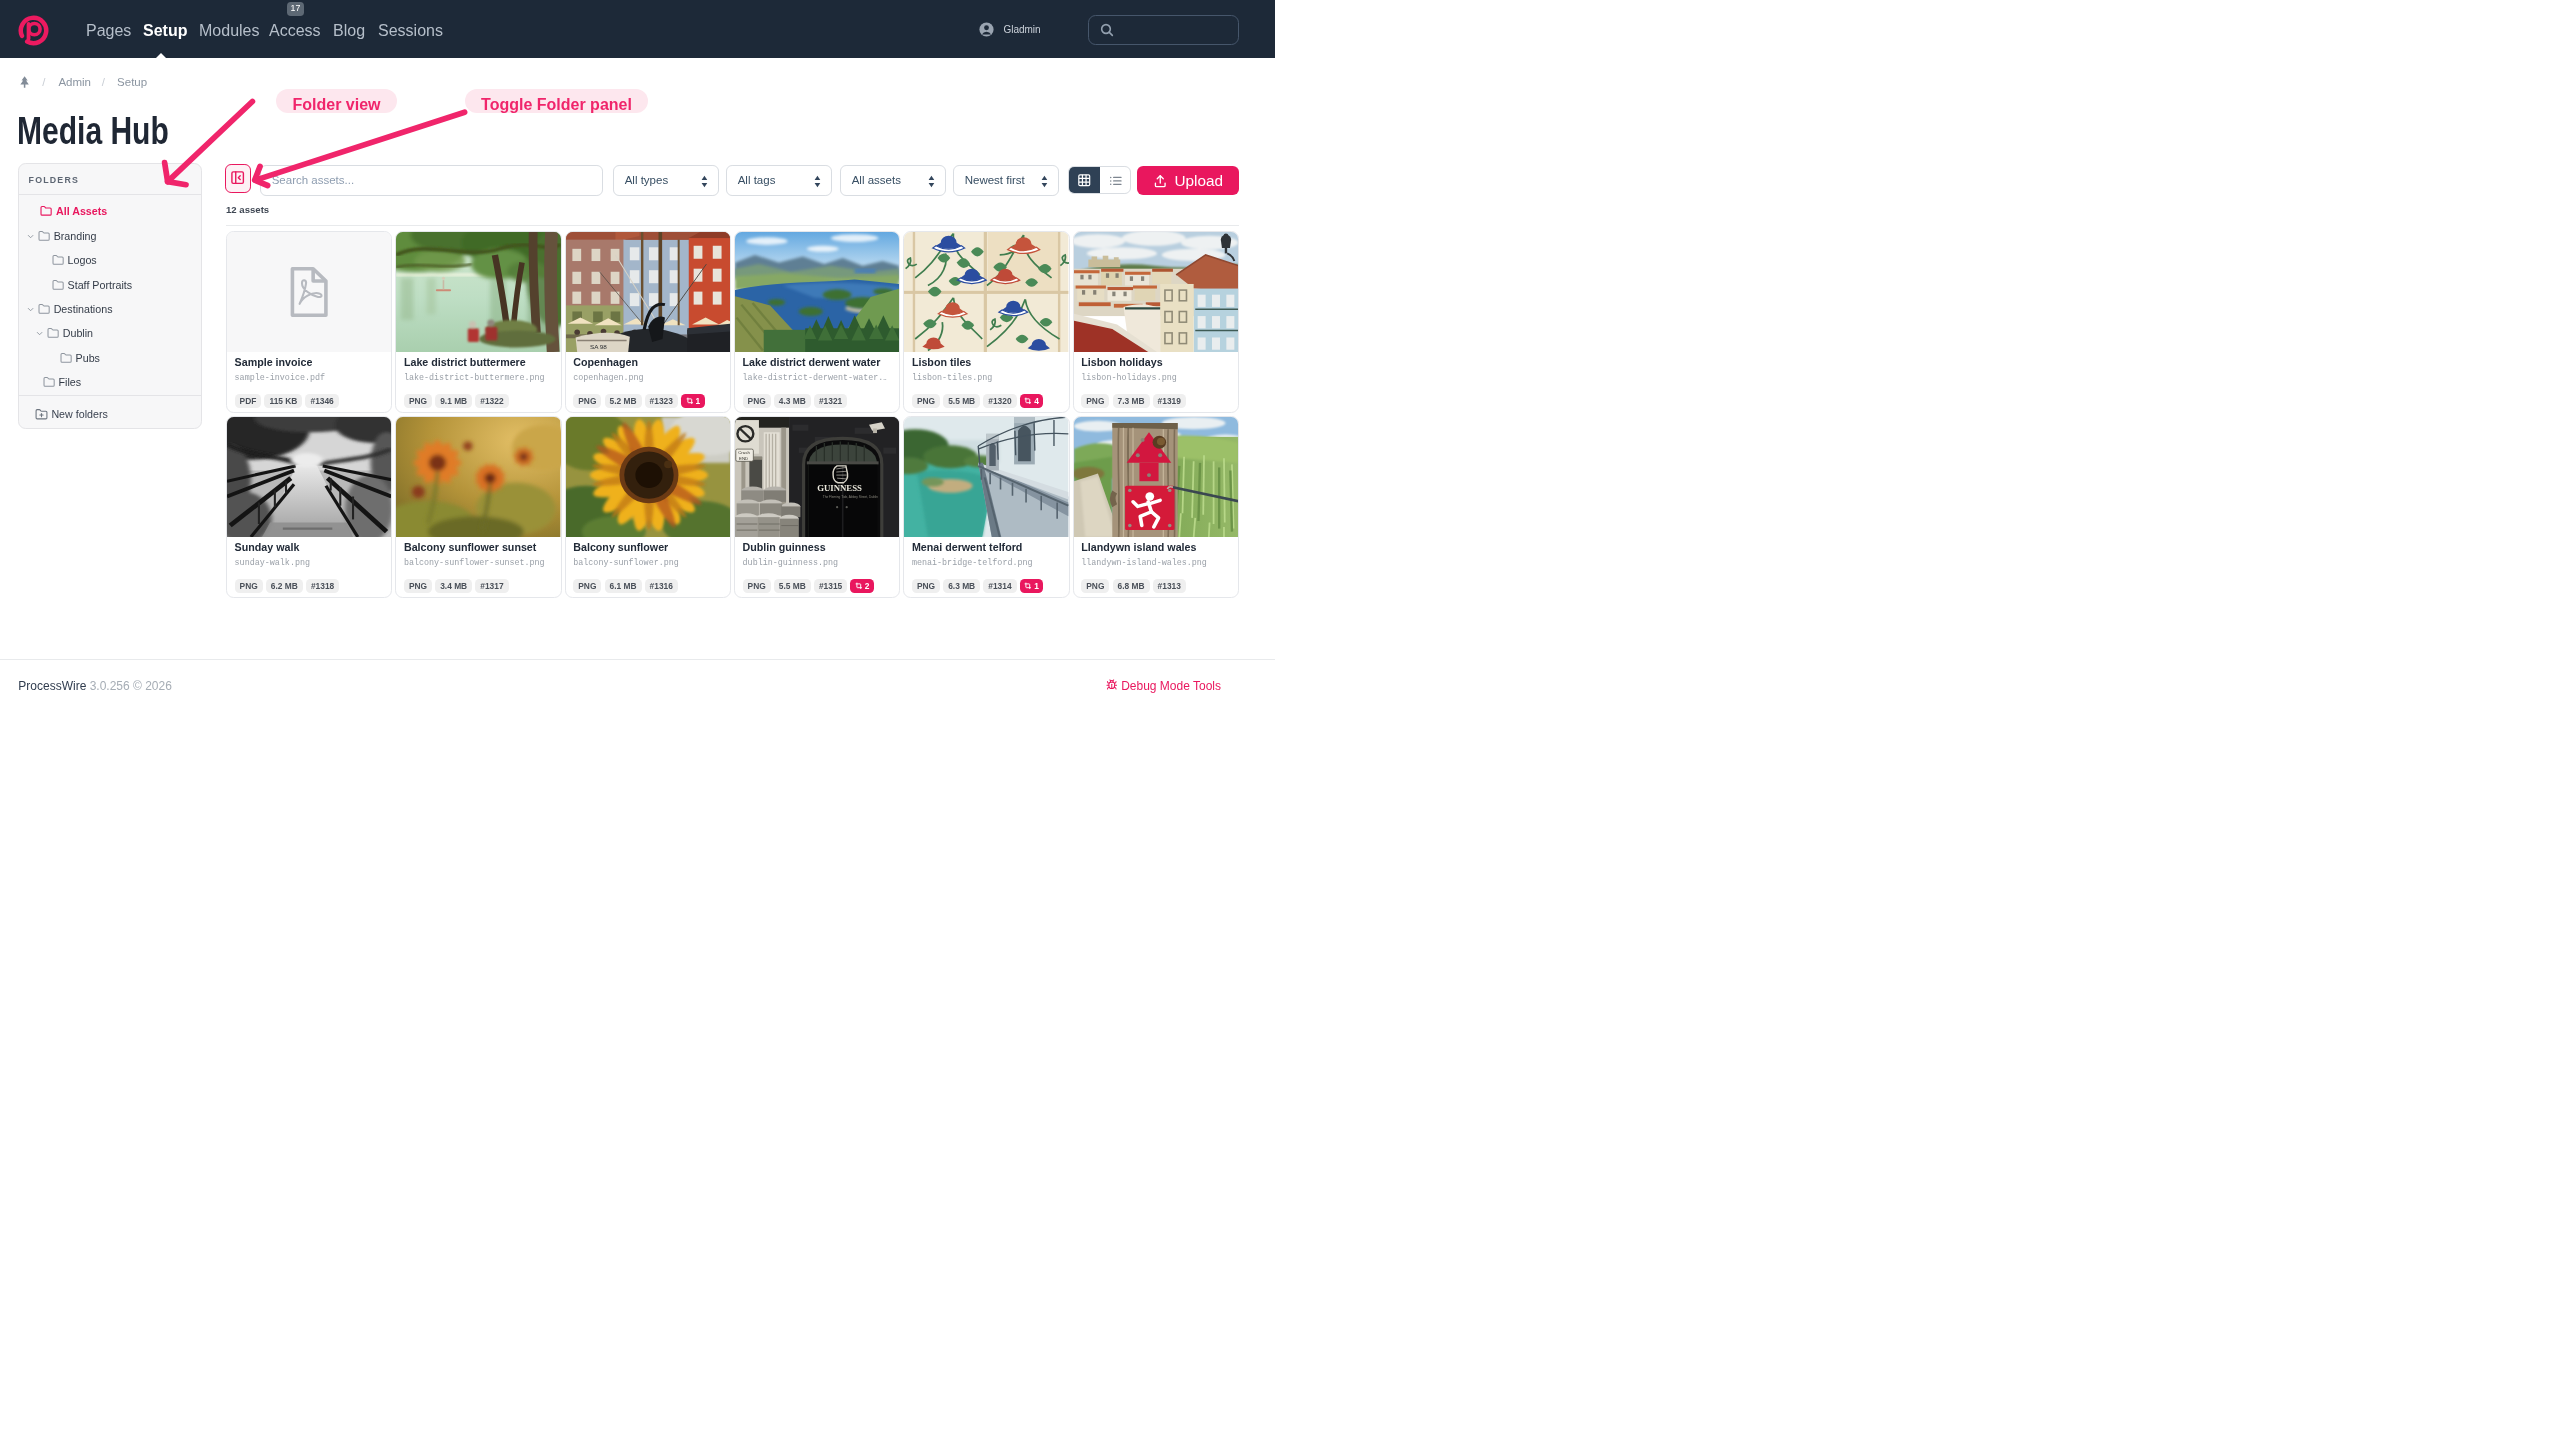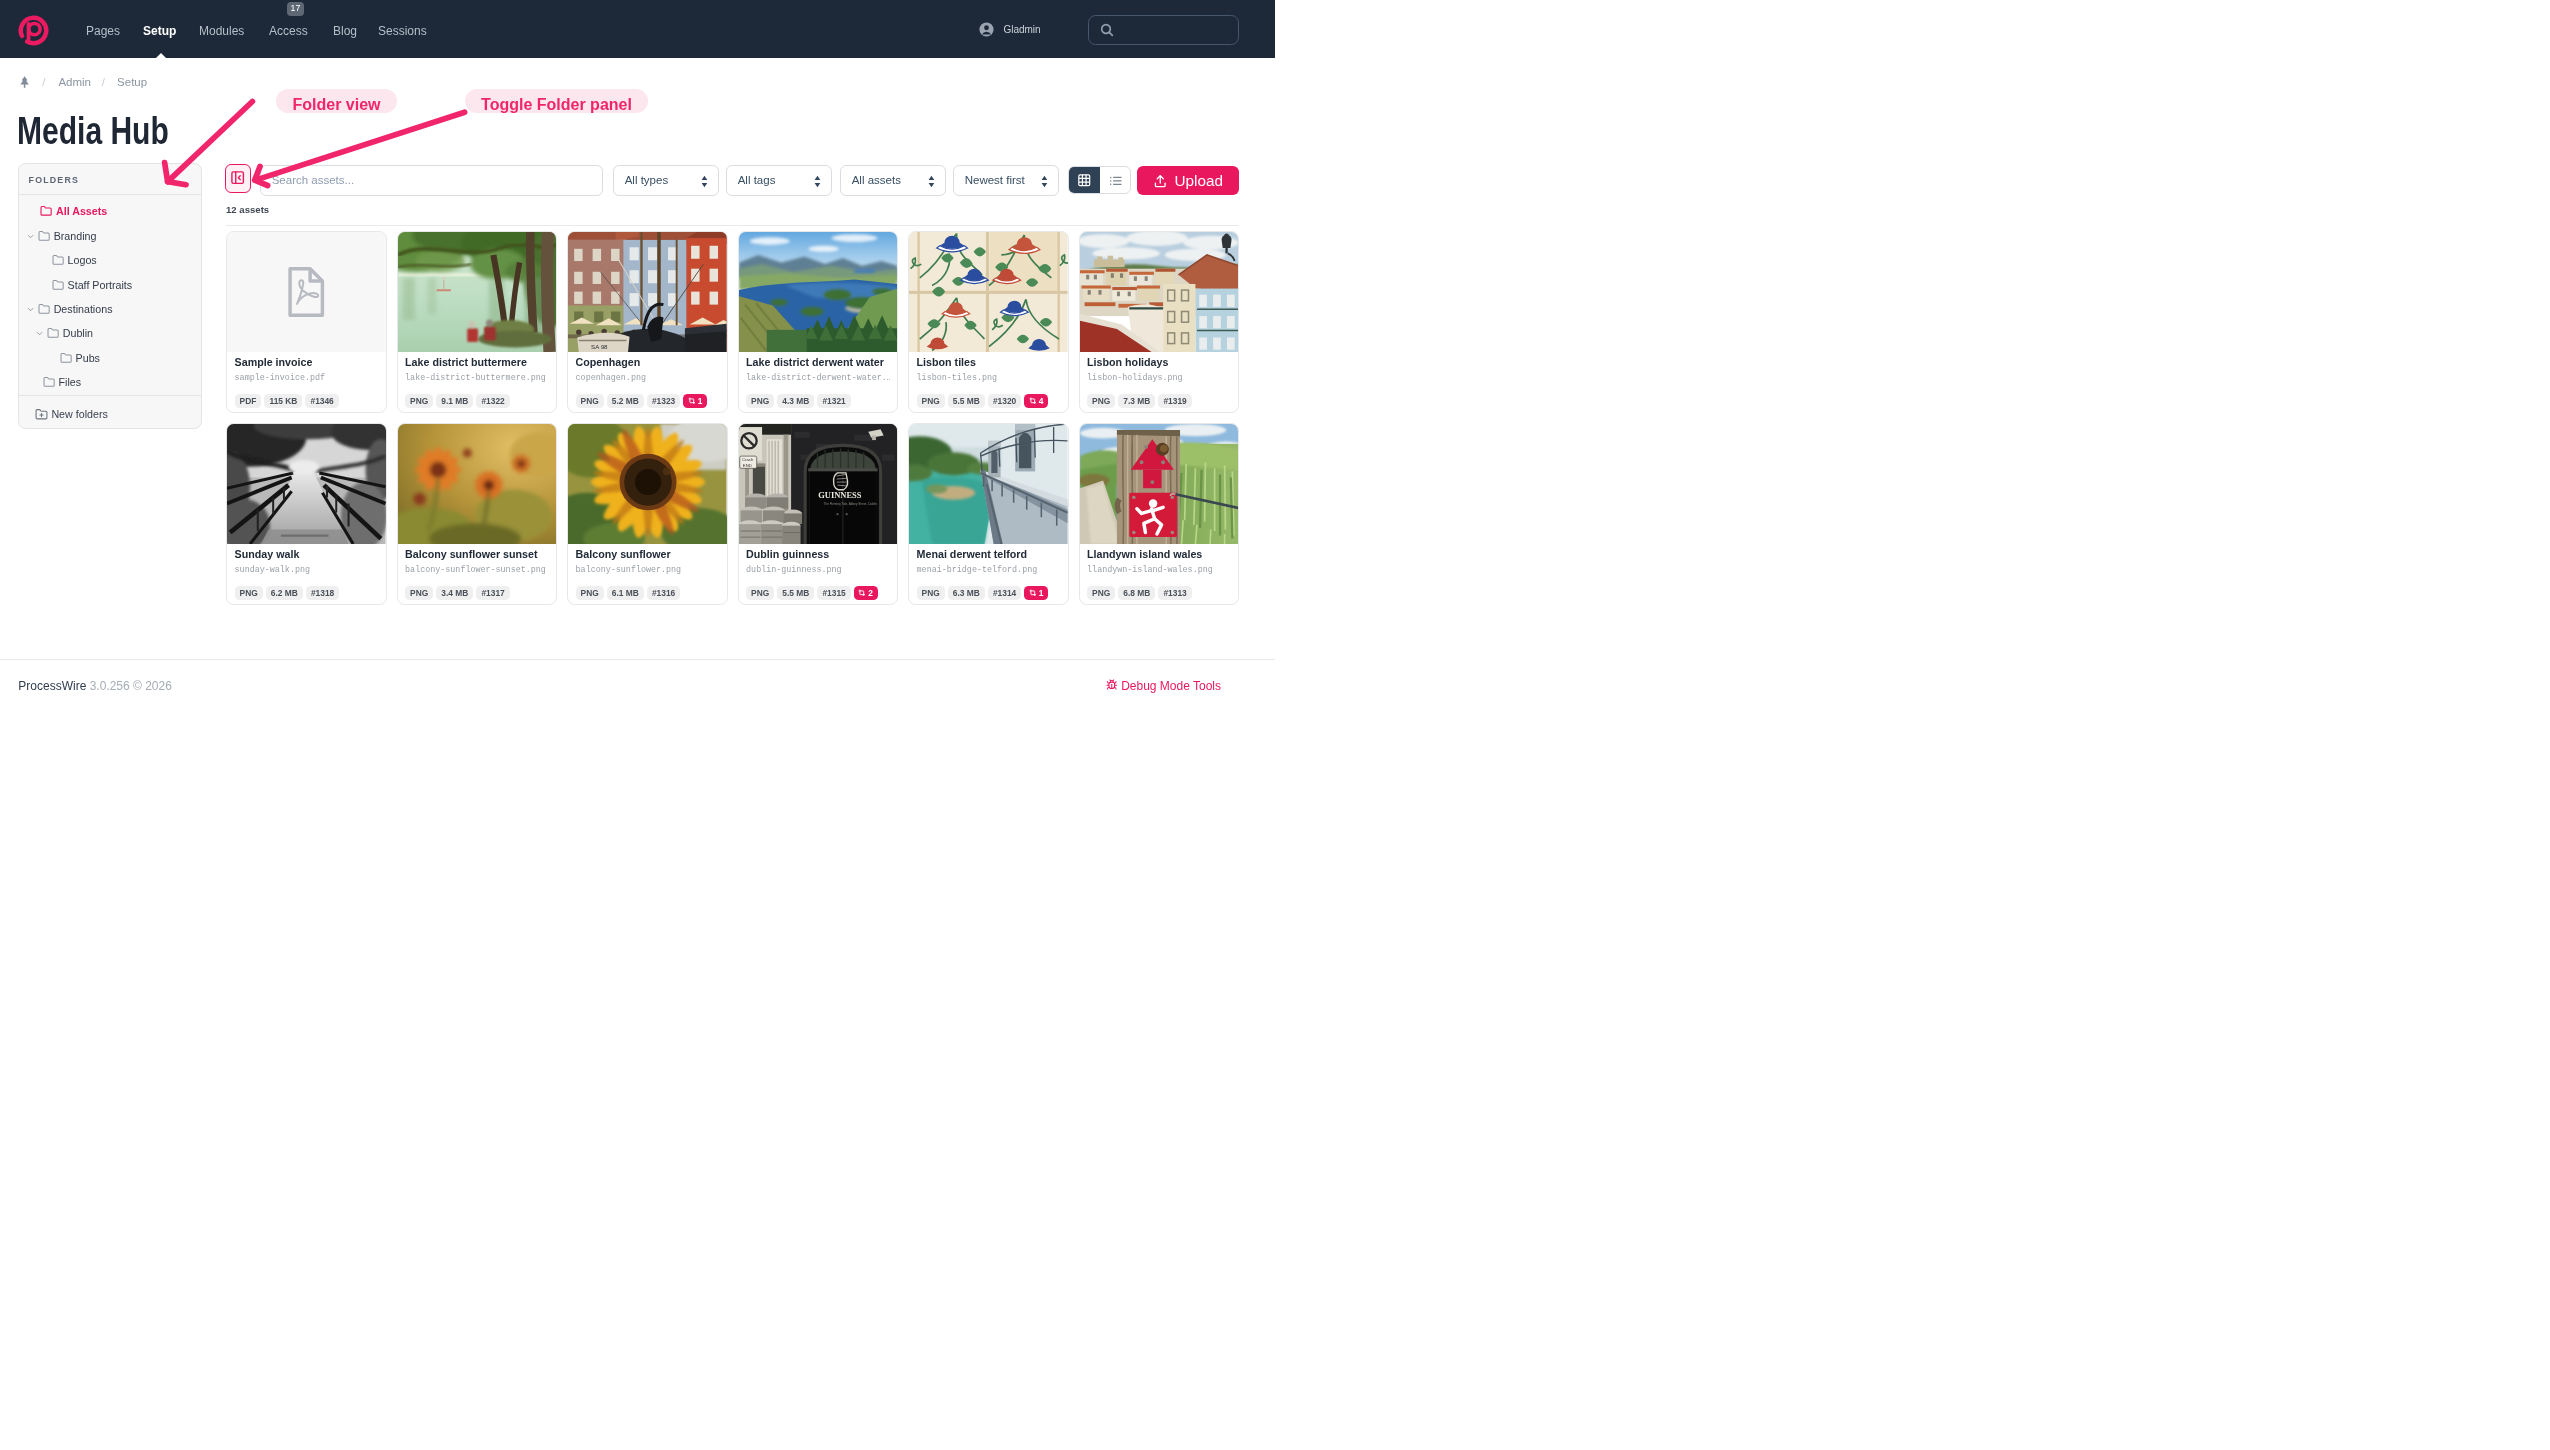--- a/index.html
+++ b/index.html
@@ -3,21 +3,21 @@
 <meta charset="utf-8">
 <style>
 * { margin:0; padding:0; box-sizing:border-box; }
 html,body { width:1275px; height:725px; background:#fff; font-family:"Liberation Sans", sans-serif; overflow:hidden; }
 .page { position:relative; width:1275px; height:725px; background:#fff; }
 .abs { position:absolute; }
 
 
 .navbar { position:absolute; left:0; top:0; width:1275px; height:58px; background:#1d2938; }
 .navlinks { position:absolute; left:0; top:0; height:58px; width:535px; }
-.navlinks span { position:absolute; top:24px; font-size:12px; line-height:14.5px; color:#b6bfca; }
+.navlinks span { position:absolute; top:24px; font-size:16px; line-height:14.5px; color:#b6bfca; }
 .navlinks span.active { color:#fff; font-weight:bold; }
 .badge17 { position:absolute; left:287px; top:2.3px; width:17px; height:13.8px; background:#5d6874; border-radius:3.8px; color:#fff; font-size:8.8px; text-align:center; line-height:13.8px; }
 .notch { position:absolute; left:156px; top:53px; width:0; height:0; border-left:5.3px solid transparent; border-right:5.3px solid transparent; border-bottom:5.3px solid #fff; }
 .userbox { position:absolute; left:978px; top:0; height:58px; display:flex; align-items:center; gap:8.4px; }
 .userbox .uname { color:#ccd2da; font-size:10px; }
 .topsearch { position:absolute; left:1088px; top:14.5px; width:151px; height:30px; border:0.8px solid #46566b; border-radius:7.6px; }
 
 
 .crumb { position:absolute; left:20px; top:76px; height:12.2px; display:flex; align-items:center; color:#8b95a1; font-size:11.5px; }
 .title { position:absolute; left:16.6px; top:112px; font-size:38px; line-height:38px; font-weight:bold; color:#1f2734; transform:scaleX(0.79); transform-origin:0 0; white-space:nowrap; }
@@ -39,21 +39,21 @@
 .sinput { position:absolute; left:260px; top:165px; width:343px; height:31px; border:0.8px solid #d9dde2; border-radius:6.1px; background:#fff; color:#8e9db0; font-size:11.5px; line-height:29px; padding-left:10.7px; }
 .sel { position:absolute; top:165px; width:106px; height:31px; border:0.8px solid #d9dde2; border-radius:6.1px; background:#fff; color:#374e63; font-size:11.5px; line-height:29px; padding-left:10.7px; }
 .sel .ud { position:absolute; right:10px; top:8.8px; }
 .viewtog { position:absolute; left:1068px; top:166px; width:63px; height:27.5px; border:0.8px solid #d9dde2; border-radius:6.1px; background:#fff; overflow:hidden; }
 .viewtog .gridhalf { position:absolute; left:0; top:0; width:31px; height:27.5px; background:#2f4155; }
 .upload { position:absolute; left:1137px; top:166px; width:102px; height:29px; background:#e9175e; border-radius:6.1px; color:#fff; font-size:15.3px; font-weight:normal; text-align:center; line-height:29px; }
 .count { position:absolute; left:226px; top:204px; font-size:9.6px; line-height:11.5px; font-weight:bold; color:#3f4753; }
 .toprule { position:absolute; left:226px; top:225px; width:1013px; height:0.8px; background:#e8eaec; }
 
 
-.grid { position:absolute; left:226px; top:231px; width:1013px; display:grid; grid-template-columns:repeat(6,1fr); gap:10px; }
+.grid { position:absolute; left:226px; top:231px; width:1013px; display:grid; grid-template-columns:repeat(6,1fr); gap:3px; }
 .card { height:182px; background:#fff; border:0.8px solid #e5e7eb; border-radius:7.6px; overflow:hidden; position:relative; }
 .thumb { width:100%; height:120px; display:block; }
 .ct { position:absolute; left:7.6px; top:124px; font-size:10.7px; font-weight:bold; color:#222b38; white-space:nowrap; }
 .cf { position:absolute; left:7.6px; top:141px; font-family:"Liberation Mono", monospace; font-size:8.4px; color:#9aa0a8; white-space:nowrap; overflow:hidden; max-width:144px; }
 .brow { position:absolute; left:7.6px; top:162px; display:flex; gap:3.1px; }
 .b { height:14px; background:#efefef; border-radius:4.6px; color:#4a5059; font-size:8.4px; font-weight:bold; line-height:14px; padding:0 5px; white-space:nowrap; }
 .bp { height:14px; background:#e9175e; border-radius:4.6px; color:#fff; font-size:8.4px; font-weight:bold; line-height:14px; padding:0 4.6px; display:flex; align-items:center; gap:2.3px; }
 
 
 .footrule { position:absolute; left:0; top:659px; width:1275px; height:0.8px; background:#e8eaec; }

